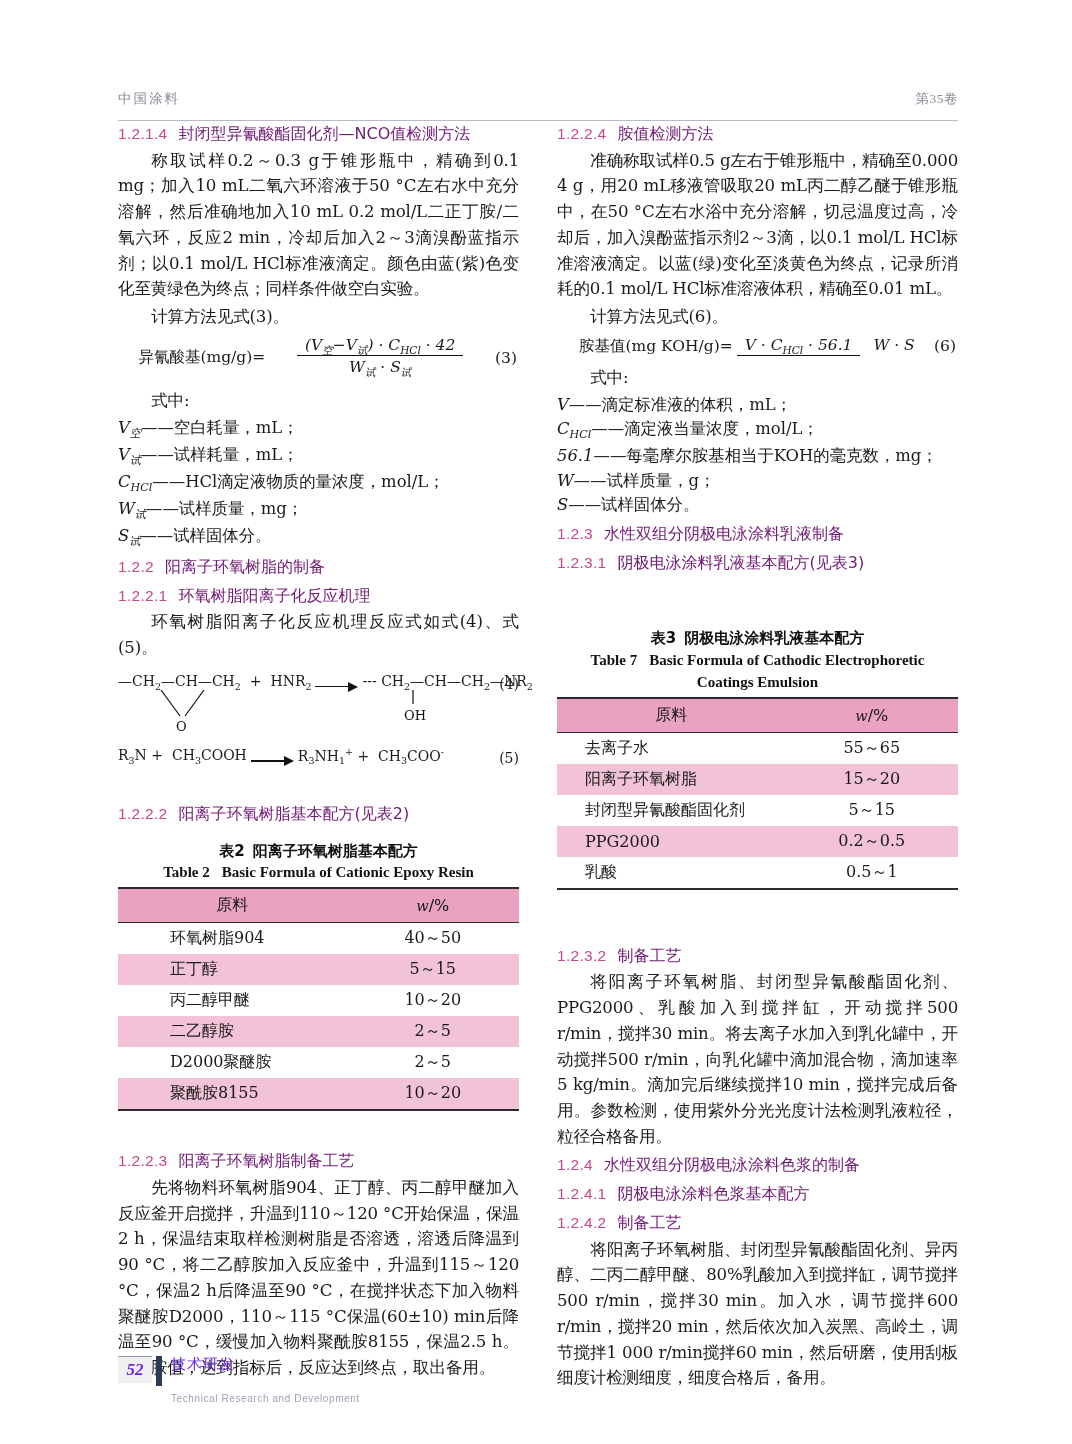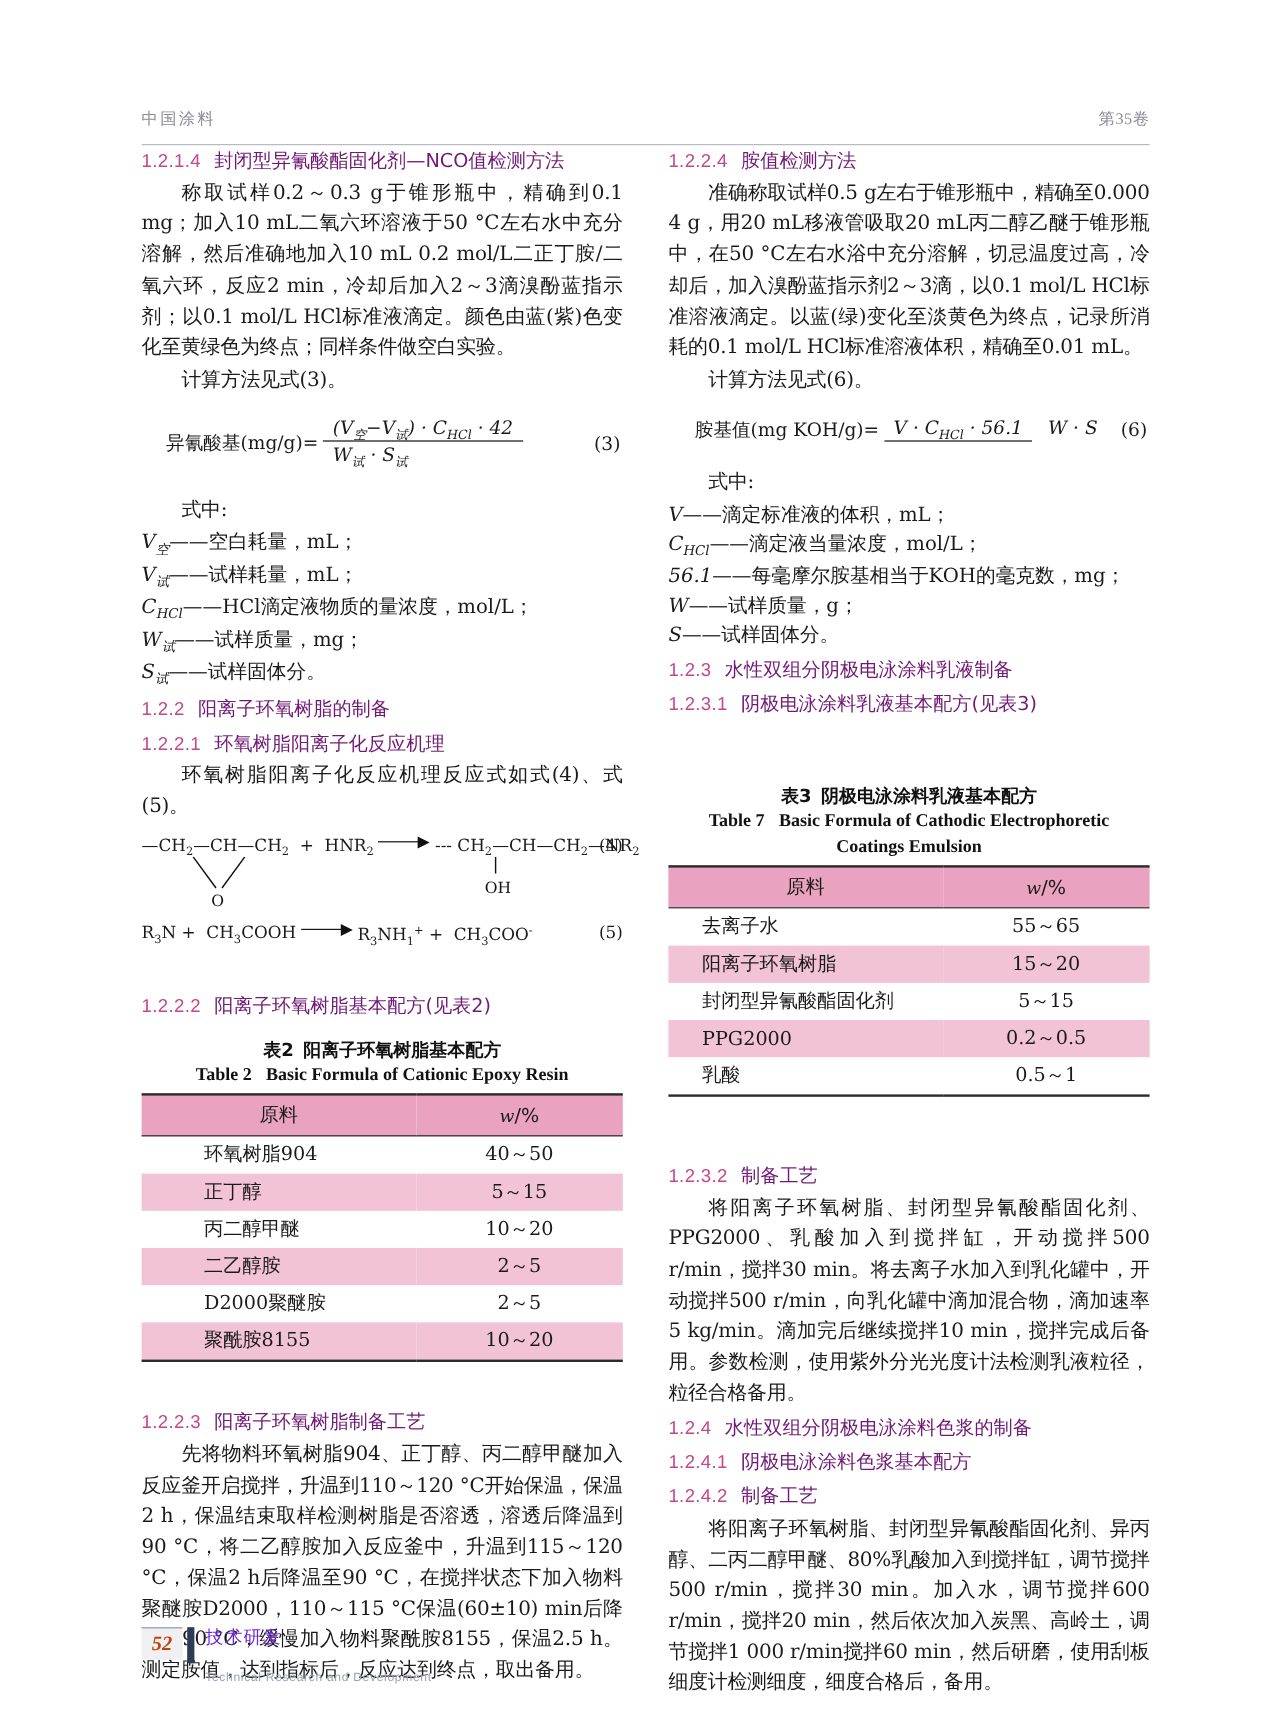--- a/index.html
+++ b/index.html
@@ -91,22 +91,23 @@
   }
   .formula-wrap .lead { width: 22px; }
   .formula {
     display: flex;
     align-items: center;
     font-size: 15.5px;
   }
   .formula .lhs { white-space: nowrap; }
   .frac {
     display: inline-block;
+    text-align: center;
     vertical-align: middle;
-    margin: 12px 4px;
+    margin: 0 4px;
   }
   .frac .top {
     padding: 0 8px 1px 8px;
     border-bottom: 1.2px solid #111;
     white-space: nowrap;
     font-style: italic;
   }
   .frac .bot {
     padding: 1px 8px 0 8px;
     white-space: nowrap;
@@ -136,21 +137,21 @@
 
   
   .rxnbox {
     position: relative;
     margin: 12px 0 10px 0;
     font-family: "DejaVu Serif", serif;
     font-size: 14px;
   }
   .rxn-line {
     display: flex;
-    align-items: flex-start;
+    align-items: flex-end;
     white-space: nowrap;
     position: relative;
   }
   .arrow {
     display: inline-flex;
     align-items: center;
     margin: 0 4px;
   }
   .arrow .shaft {
     display: inline-block;
@@ -229,21 +230,21 @@
     left: 118px;
     bottom: 40px;
     display: flex;
     align-items: flex-start;
   }
   .pgnum {
     position: relative;
     width: 34px;
     height: 26px;
     background: #f0f0f3;
-    color: #c2410c;
+    color: #6d28d9;
     font-family: "Liberation Serif", serif;
     font-style: italic;
     font-weight: bold;
     font-size: 17px;
     display: flex;
     align-items: center;
     justify-content: center;
     border-top: 1.5px solid #8f99ad;
   }
   .pgbar {

